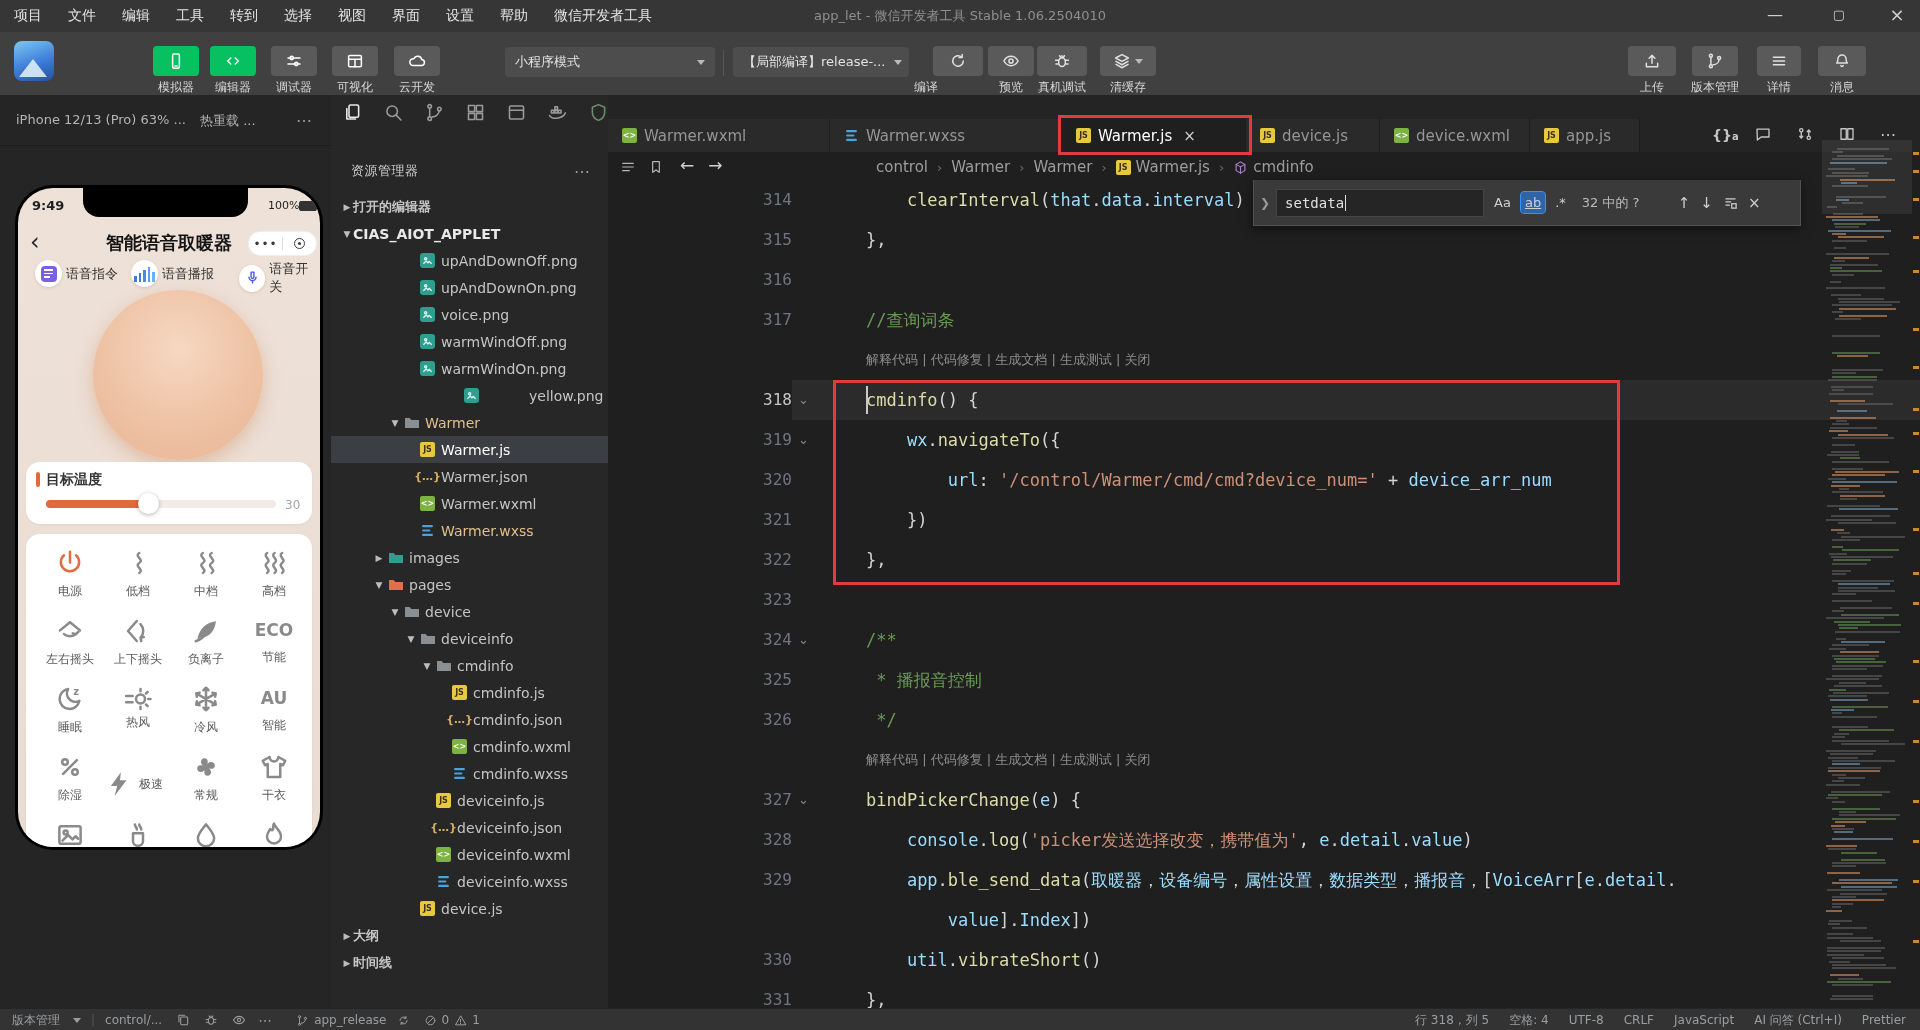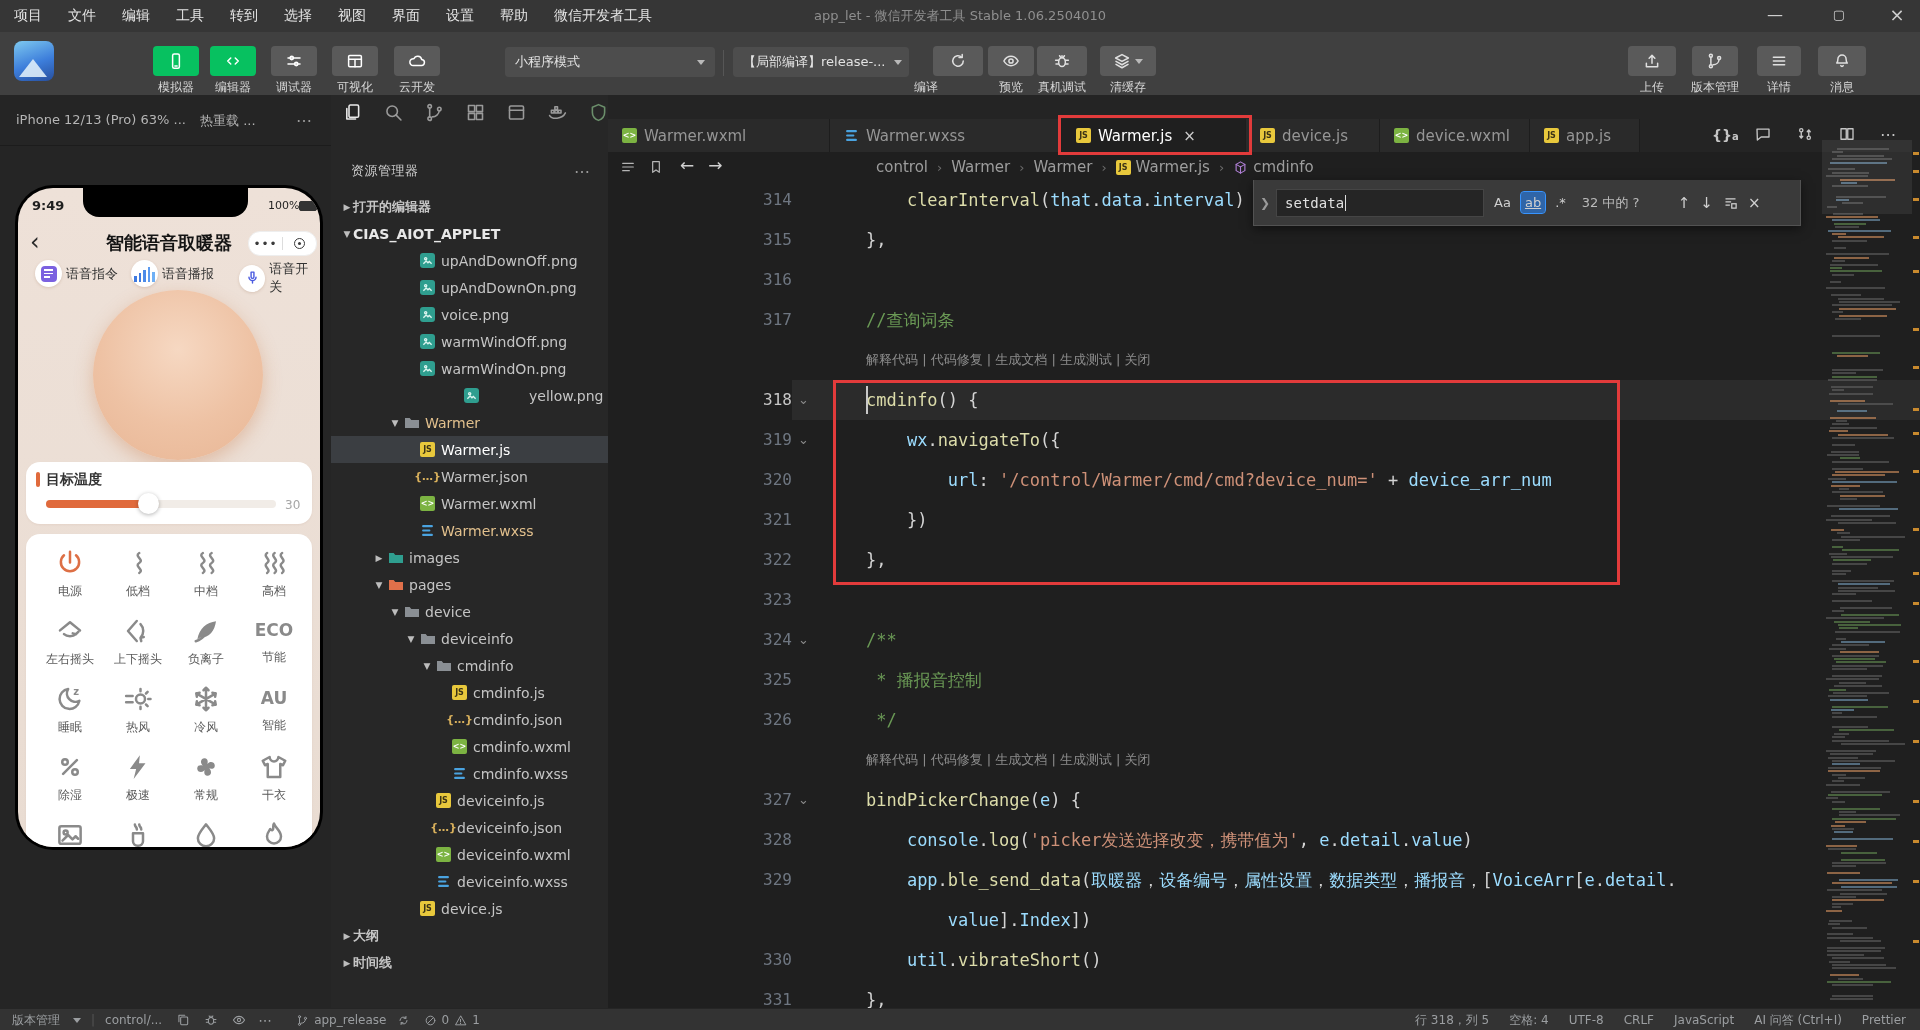--- a/index.html
+++ b/index.html
@@ -340,21 +340,21 @@
         </div>
         <div class="abs" style="left: 18px; top: 496px; width: 68px; height: 64px; display: flex; flex-direction: column; align-items: center; gap: 5px;">
           <span class="cell-icon">
             <svg width="30" height="30" viewBox="0 0 24 24" fill="none" stroke="#8a8a8a" stroke-width="2" stroke-linecap="round" stroke-linejoin="round">
               <path d="M19.5 13.5A8 8 0 1 1 10.5 4a6.8 6.8 0 0 0 9 9.5z"></path>
               <text x="14.5" y="9" font-size="8" fill="#8a8a8a" stroke="none" font-weight="bold">z</text>
             </svg>
           </span>
           <span class="cell-label">睡眠</span>
         </div>
-        <div class="abs" style="left: 86px; top: 496px; width: 68px; height: 64px; display: flex; flex-direction: column; align-items: center; gap: 5px;">
+        <div class="abs" style="left: 86px; top: 496px; width: 68px; height: 64px; display: flex; flex-direction: column; align-items: center; ">
           <span class="cell-icon">
             <svg width="30" height="30" viewBox="0 0 24 24" fill="none" stroke="#8a8a8a" stroke-width="2" stroke-linecap="round" stroke-linejoin="round">
               <circle cx="14" cy="12" r="3.6"></circle>
               <path d="M14 5.8V4M14 20v-1.8M18.4 7.6l1.3-1.3M18.4 16.4l1.3 1.3M20.2 12H22M2.5 9.5h5.2M2.5 14.5h5.2"></path>
             </svg>
           </span>
           <span class="cell-label">热风</span>
         </div>
         <div class="abs" style="left: 154px; top: 496px; width: 68px; height: 64px; display: flex; flex-direction: column; align-items: center; gap: 5px;">
           <span class="cell-icon">
@@ -371,21 +371,21 @@
         <div class="abs" style="left: 18px; top: 564px; width: 68px; height: 64px; display: flex; flex-direction: column; align-items: center; gap: 5px;">
           <span class="cell-icon">
             <svg width="30" height="30" viewBox="0 0 24 24" fill="none" stroke="#8a8a8a" stroke-width="2" stroke-linecap="round" stroke-linejoin="round">
               <path d="M6.5 17.5l11-11"></path>
               <circle cx="8" cy="8" r="2.2"></circle>
               <circle cx="16" cy="16" r="2.2"></circle>
             </svg>
           </span>
           <span class="cell-label">除湿</span>
         </div>
-        <div class="abs" style="left: 86px; top: 564px; width: 68px; height: 64px; display: flex; flex-direction: column; align-items: center; gap: 5px;">
+        <div class="abs" style="left: 86px; top: 564px; width: 68px; height: 64px; display: flex; align-items: center; gap: 5px;">
           <span class="cell-icon">
             <svg width="30" height="30" viewBox="0 0 24 24" fill="none" stroke="#8a8a8a" stroke-width="2" stroke-linecap="round" stroke-linejoin="round">
               <path d="M13.5 2.5L5.5 13.5h5l-2 8 9.5-12.5h-5.2z" fill="#8a8a8a" stroke="none"></path>
             </svg>
           </span>
           <span class="cell-label">极速</span>
         </div>
         <div class="abs" style="left: 154px; top: 564px; width: 68px; height: 64px; display: flex; flex-direction: column; align-items: center; gap: 5px;">
           <span class="cell-icon">
             <svg width="30" height="30" viewBox="0 0 24 24" fill="none" stroke="#8a8a8a" stroke-width="2" stroke-linecap="round" stroke-linejoin="round">

